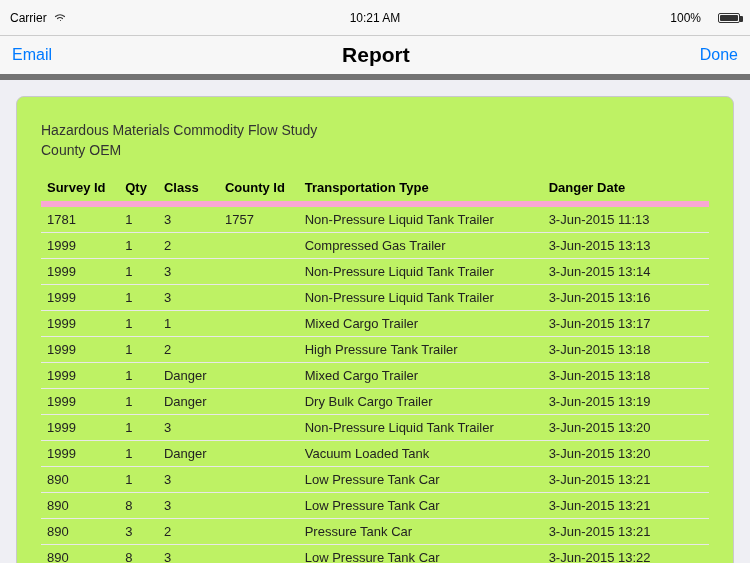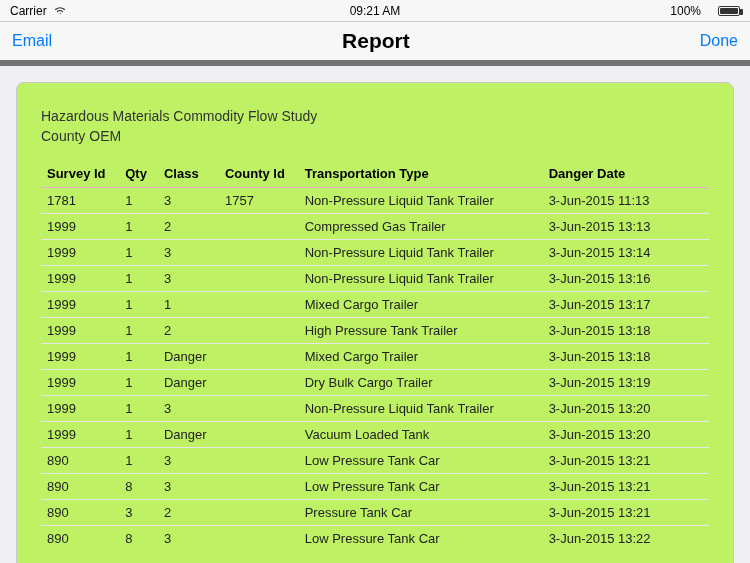--- a/index.html
+++ b/index.html
@@ -12,21 +12,21 @@
       color: #000;
     }
 
     
     .status-bar {
       display: flex;
       justify-content: space-between;
       align-items: center;
       background: #f7f7f7;
       padding: 4px 10px;
-      height: 22px;
+      height: 36px;
       font-size: 12px;
       font-weight: 500;
       border-bottom: 1px solid #ccc;
     }
     .status-left {
       display: flex;
       align-items: center;
       gap: 6px;
     }
     .status-center {
@@ -116,21 +116,21 @@
       line-height: 1.4;
     }
 
     
     table {
       width: 100%;
       border-collapse: collapse;
       font-size: 13px;
     }
     thead tr {
-      border-bottom: 1px solid #f9a8d4;
+      border-bottom: 6px solid #f9a8d4;
       margin-left: 36px;
     }
     thead th {
       text-align: left;
       font-weight: 600;
       padding: 4px 6px 6px 6px;
       color: #000;
       white-space: nowrap;
     }
     tbody tr {
@@ -159,21 +159,21 @@
     <span>Carrier</span>
     <span>
       
       <svg width="14" height="10" viewBox="0 0 14 10">
         <path d="M7 8.5 a0.5 0.5 0 1 1 0 .01Z" fill="#333"></path>
         <path d="M4.5 6.5 Q7 4.5 9.5 6.5" stroke="#333" stroke-width="1.2" fill="none" stroke-linecap="round"></path>
         <path d="M2.5 4.5 Q7 1 11.5 4.5" stroke="#333" stroke-width="1.2" fill="none" stroke-linecap="round"></path>
       </svg>
     </span>
   </div>
-  <div class="status-center">09:21 AM</div>
+  <div class="status-center">10:21 AM</div>
   <div class="status-right">
     <span>100%</span>
     <span class="battery-icon">
       <span class="battery-fill"></span>
     </span>
   </div>
 </div>
 
 <div class="nav-bar">
   <button class="nav-button">Email</button>

